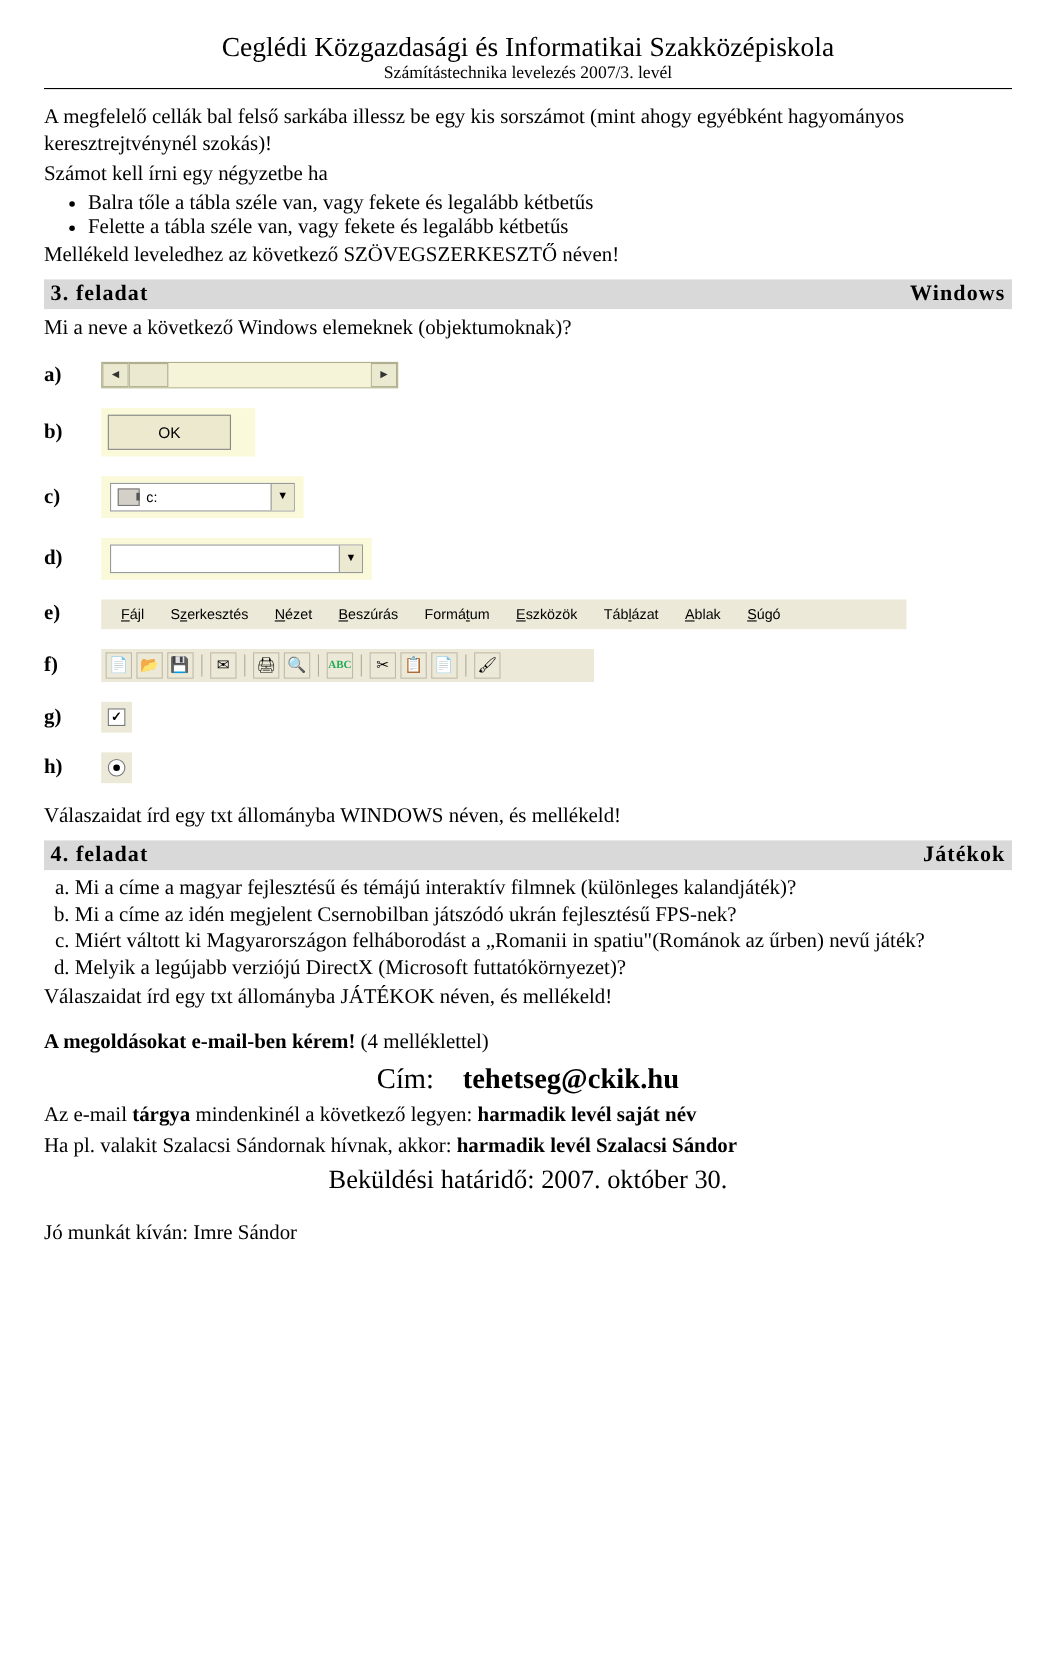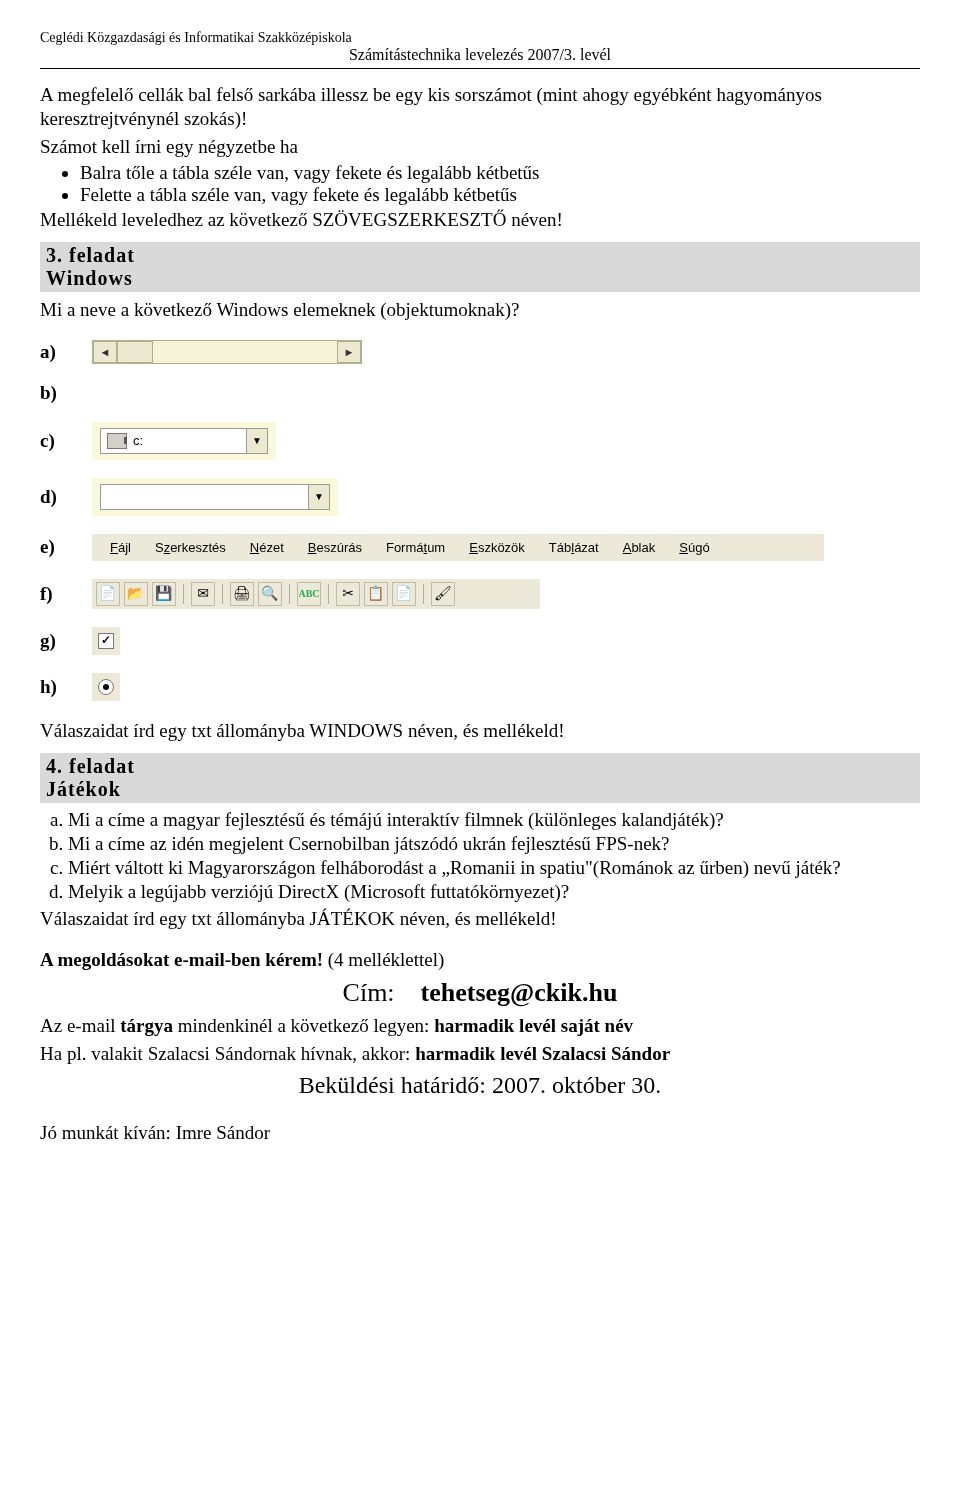--- a/index.html
+++ b/index.html
@@ -6,21 +6,22 @@
     font-family: "Times New Roman", Times, serif;
     font-size: 19px;
     color: #000;
     background: #fff;
     margin: 0;
     padding: 30px 40px;
     width: 960px;
     box-sizing: border-box;
   }
   .header-title {
-    font-size: 14px;
+    text-align: center;
+    font-size: 25px;
     margin: 0;
   }
   .header-sub {
     text-align: center;
     font-size: 16px;
     margin: 0 0 4px 0;
   }
   .header-rule {
     border: none;
     border-top: 1.5px solid #000;
@@ -31,21 +32,20 @@
   ul.bullets li { margin: 0; }
   .task-bar {
     background: #d9d9d9;
     font-weight: bold;
     letter-spacing: 1px;
     padding: 2px 6px;
     margin: 10px 0 6px 0;
     display: flex;
     justify-content: space-between;
     font-size: 20px;
-    flex-direction: column;
   }
   .answer-row {
     display: flex;
     align-items: center;
     margin: 18px 0;
     gap: 22px;
   }
   .answer-label { font-weight: bold; width: 30px; }
 
   
@@ -186,20 +186,23 @@
     <div class="sb-btn">◄</div>
     <div class="sb-track">
       <div class="sb-thumb"></div>
     </div>
     <div class="sb-btn">►</div>
   </div>
 </div>
 
 <div class="answer-row">
   <span class="answer-label">b)</span>
+  <div class="ok-wrap">
+    <div class="ok-button">OK</div>
+  </div>
 </div>
 
 <div class="answer-row">
   <span class="answer-label">c)</span>
   <div class="combo-wrap">
     <div class="combo">
       <div class="drive-icon"></div>
       <span class="combo-text">c:</span>
       <div class="combo-arrow">▼</div>
     </div>

